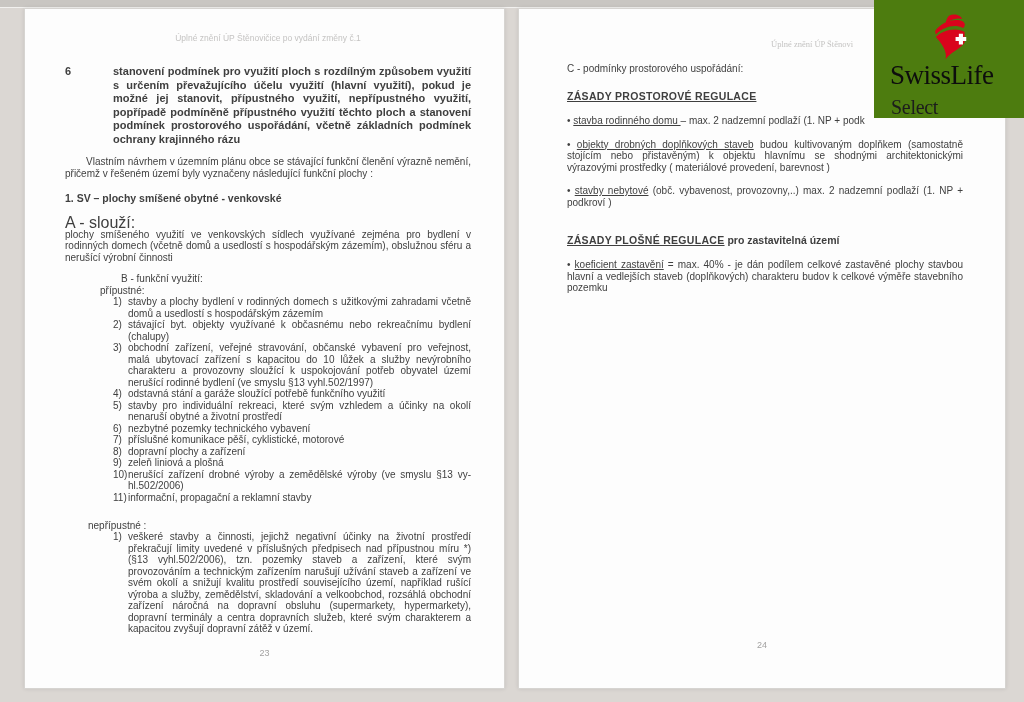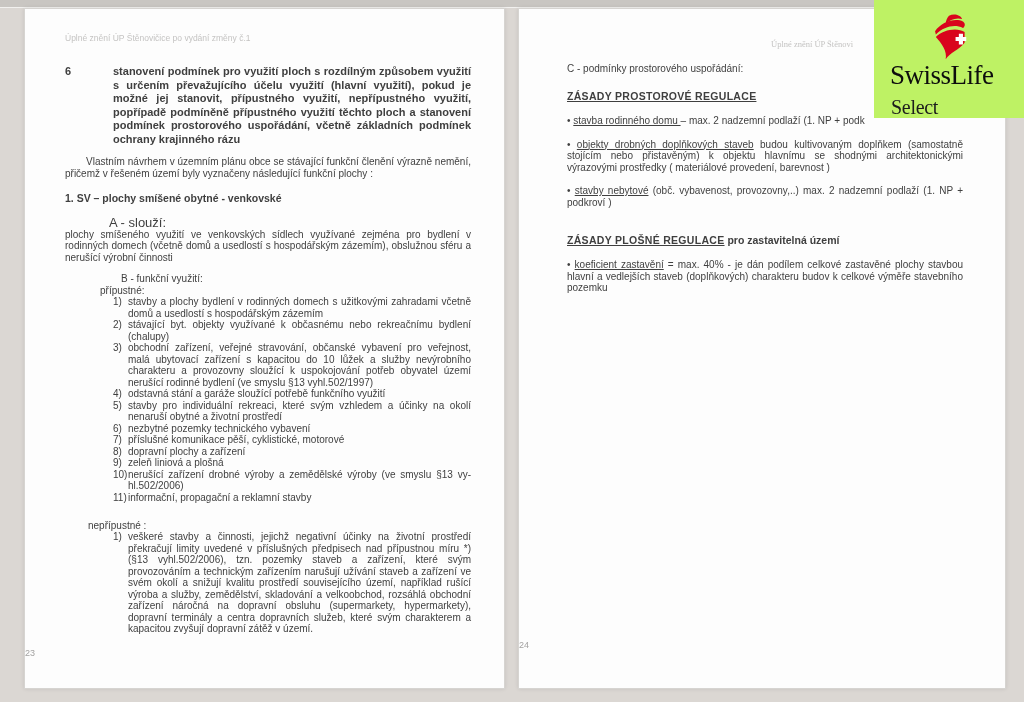--- a/index.html
+++ b/index.html
@@ -23,59 +23,59 @@
     box-sizing:border-box;
   }
   .page-left{left:24px;width:481px;padding:0 33px 0 40px;}
   .page-right{left:518px;width:488px;padding:0 42px 0 48px;}
 
   .doc-header{
     font-size:8.5px;color:#c4c3c2;margin-top:24px;height:10px;
     white-space:nowrap;
   }
   .doc-header.right-pg{position:absolute;top:30px;left:252px;margin:0;font-family:Liberation Serif, serif;}
-  .page-left .doc-header{text-align:left;}
+  .page-left .doc-header{text-align:center;}
 
   .sec6{display:flex;margin-top:22px;font-weight:bold;font-size:11px;line-height:13.5px;}
   .sec6 .n{flex:0 0 48px;}
   .sec6 .t{flex:1 1 auto;text-align:justify;}
 
   .intro{font-size:10px;line-height:11.5px;text-align:justify;text-indent:21px;}
 
   .h1{margin-top:13px;font-size:10.5px;font-weight:bold;}
 
-  .lbl{margin-top:13px;font-size:13px;line-height:11.5px;margin-left:44px;}
+  .lbl{margin-top:13px;font-size:16px;line-height:11.5px;}
   .atext{font-size:10px;line-height:11.5px;text-align:justify;}
   .b-lbl{margin-top:10px;margin-left:20px;font-size:10px;padding-left:36px;}
   .sub-lbl{margin-left:35px;font-size:10px;line-height:11.5px;}
   .np-lbl{margin-top:17px;margin-left:23px;font-size:10px;}
 
   .nlist{margin-left:48px;font-size:10px;line-height:11.5px;}
   .nlist .li{display:flex;}
   .nlist .n{flex:0 0 auto;min-width:15px;}
   .nlist .t{flex:1 1 auto;text-align:justify;}
 
   .pgnum{
     position:absolute;bottom:30px;left:0;width:100%;
-    font-size:9px;color:#a3a2a1;
+    text-align:center;font-size:9px;color:#a3a2a1;
   }
 
   .c-lbl{margin-top:54px;font-size:10px;}
   .zas{margin-top:16px;font-size:10.5px;font-weight:bold;letter-spacing:0.3px;}
   .zas .u-h{text-decoration:underline;}
   .zas .sfx{font-weight:bold;letter-spacing:0;}
   .zas2{margin-top:26px;}
   .bullets{margin-top:13px;}
   .bullet{margin:0 0 12px 0;font-size:10px;line-height:11.5px;text-align:justify;}
   .bullet::before{content:"•  ";}
   .bullet .u{text-decoration:underline;}
 
   .logo-box{
     position:absolute;top:0;right:0;width:150px;height:118px;
-    background:#bef264;z-index:5;
+    background:#4d7c0f;z-index:5;
   }
   .flame{display:block;margin:14px auto 0 auto;width:52px;height:46px;}
   .brand{
     font-family:"Liberation Serif", serif;
     font-size:27px;line-height:27px;color:#0d0d0d;
     margin:2px 0 0 16px;letter-spacing:-0.5px;
   }
   .brand-sub{
     font-family:"Liberation Serif", serif;
     font-size:20px;line-height:20px;color:#1c1c1c;

